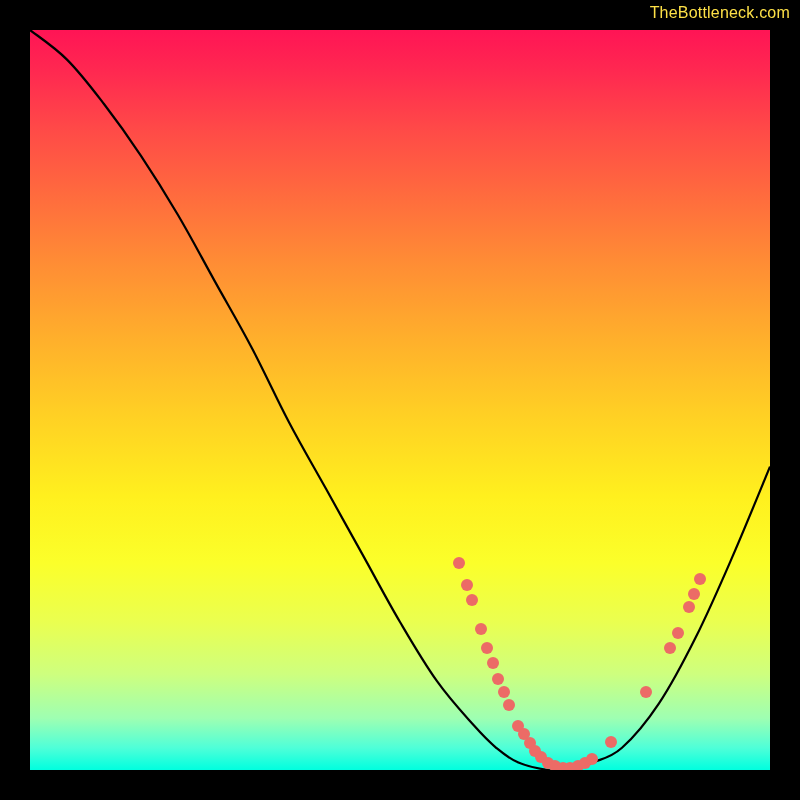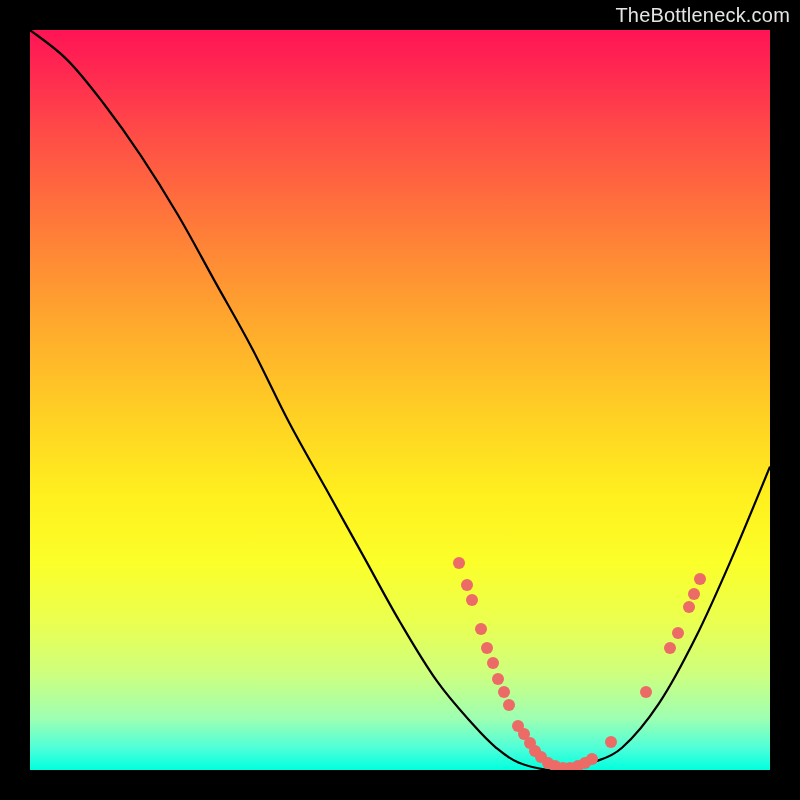--- a/index.html
+++ b/index.html
@@ -8,22 +8,22 @@
     height: 800px;
     background: #000;
     position: relative;
     font-family: Arial, sans-serif;
     overflow: hidden;
   }
   .watermark {
     position: absolute;
     top: 4px;
     right: 10px;
-    color: #e5e5e5;
-    font-size: 20px;
+    color: #fde047;
+    font-size: 16px;
     font-weight: 500;
     z-index: 10;
     letter-spacing: 0.2px;
   }
   .plot-area {
     position: absolute;
     left: 30px;
     top: 30px;
     width: 740px;
     height: 740px;

